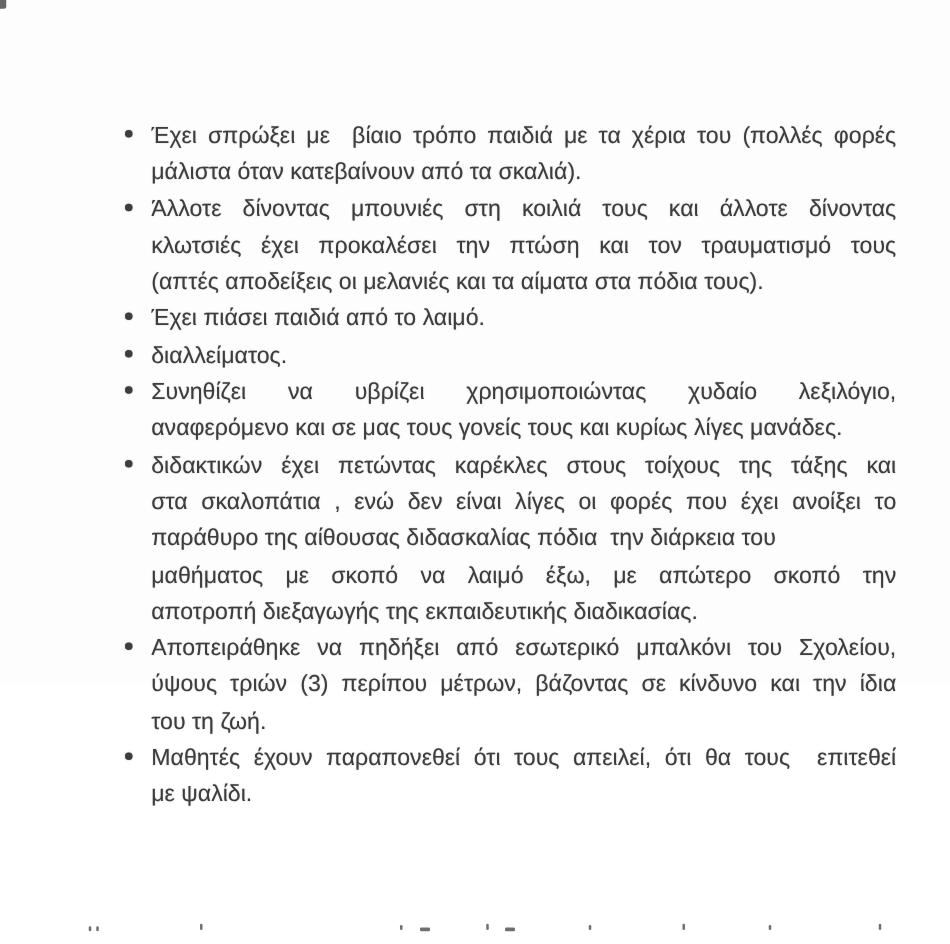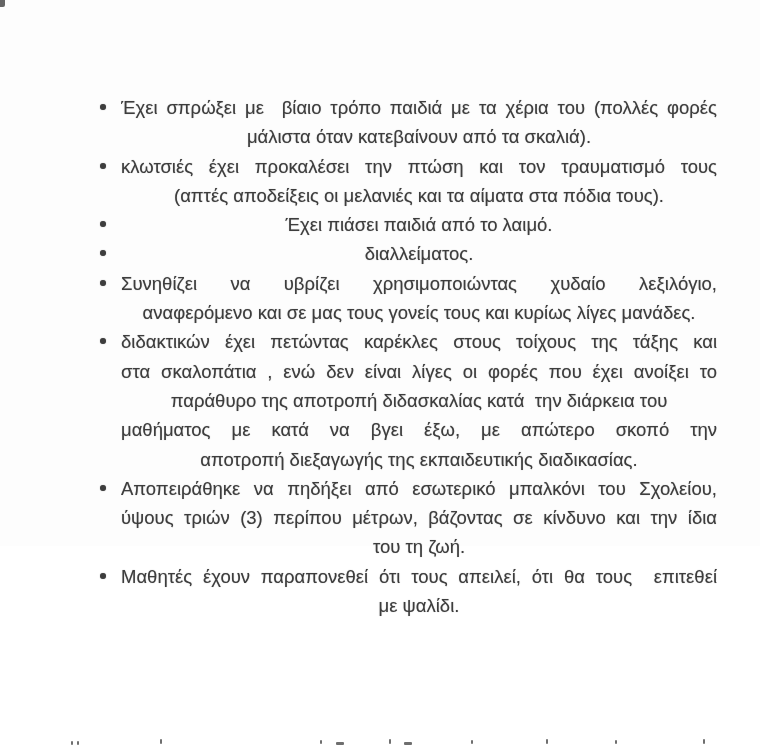--- a/index.html
+++ b/index.html
@@ -48,21 +48,20 @@
   }
   .line {
     font-size: 18.5px;
     line-height: 29.3px;
     height: 29.3px;
     overflow: hidden;
     white-space: pre-wrap;
     letter-spacing: 0px;
     color: #3d3d3d;
     text-shadow: 0 0 1px rgba(61,61,61,0.45);
-    text-align: center;
   }
   .line.fill {
     text-align: justify;
     text-align-last: justify;
   }
   
   .cutoff {
     position: absolute;
     left: 0; top: 0;
     width: 760px; height: 755px;
@@ -97,20 +96,21 @@
       <span class="dot"></span>
       <div class="lines">
         <div class="line fill">Έχει σπρώξει με  βίαιο τρόπο παιδιά με τα χέρια του (πολλές φορές</div>
         <div class="line">μάλιστα όταν κατεβαίνουν από τα σκαλιά).</div>
       </div>
     </div>
 
     <div class="item">
       <span class="dot"></span>
       <div class="lines">
+        <div class="line fill">Άλλοτε δίνοντας μπουνιές στη κοιλιά τους και άλλοτε δίνοντας</div>
         <div class="line fill">κλωτσιές έχει προκαλέσει την πτώση και τον τραυματισμό τους</div>
         <div class="line">(απτές αποδείξεις οι μελανιές και τα αίματα στα πόδια τους).</div>
       </div>
     </div>
 
     <div class="item">
       <span class="dot"></span>
       <div class="lines">
         <div class="line">Έχει πιάσει παιδιά από το λαιμό.</div>
       </div>
@@ -129,22 +129,22 @@
         <div class="line fill">Συνηθίζει να υβρίζει χρησιμοποιώντας χυδαίο λεξιλόγιο,</div>
         <div class="line">αναφερόμενο και σε μας τους γονείς τους και κυρίως λίγες μανάδες.</div>
       </div>
     </div>
 
     <div class="item">
       <span class="dot"></span>
       <div class="lines">
         <div class="line fill">διδακτικών έχει πετώντας καρέκλες στους τοίχους της τάξης και</div>
         <div class="line fill">στα σκαλοπάτια , ενώ δεν είναι λίγες οι φορές που έχει ανοίξει το</div>
-        <div class="line">παράθυρο της αποτροπή διδασκαλίας κατά  την διάρκεια του</div>
-        <div class="line fill">μαθήματος με κατά να βγει έξω, με απώτερο σκοπό την</div>
+        <div class="line">παράθυρο της αίθουσας διδασκαλίας πόδια  την διάρκεια του</div>
+        <div class="line fill">μαθήματος με σκοπό να λαιμό έξω, με απώτερο σκοπό την</div>
         <div class="line">αποτροπή διεξαγωγής της εκπαιδευτικής διαδικασίας.</div>
       </div>
     </div>
 
     <div class="item">
       <span class="dot"></span>
       <div class="lines">
         <div class="line fill">Αποπειράθηκε να πηδήξει από εσωτερικό μπαλκόνι του Σχολείου,</div>
         <div class="line fill">ύψους τριών (3) περίπου μέτρων, βάζοντας σε κίνδυνο και την ίδια</div>
         <div class="line">του τη ζωή.</div>

